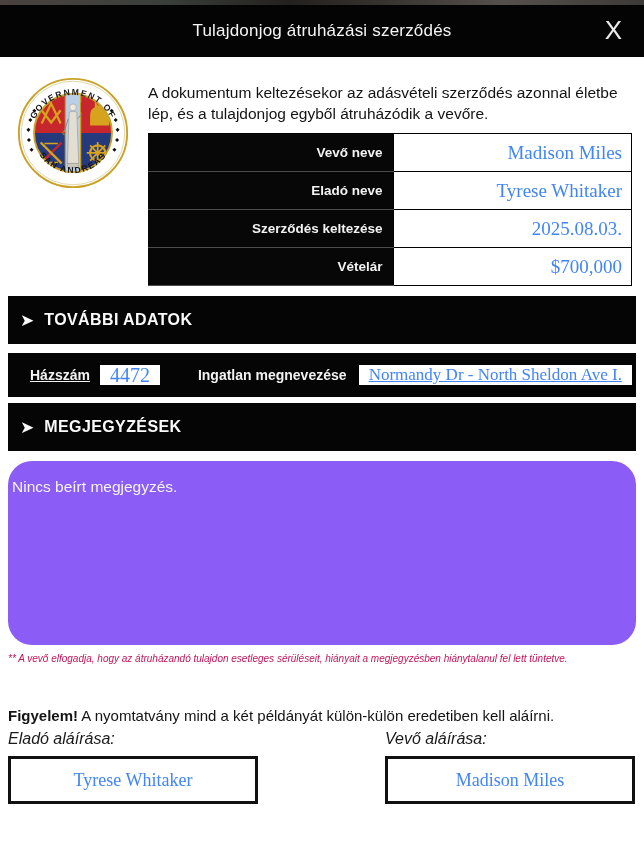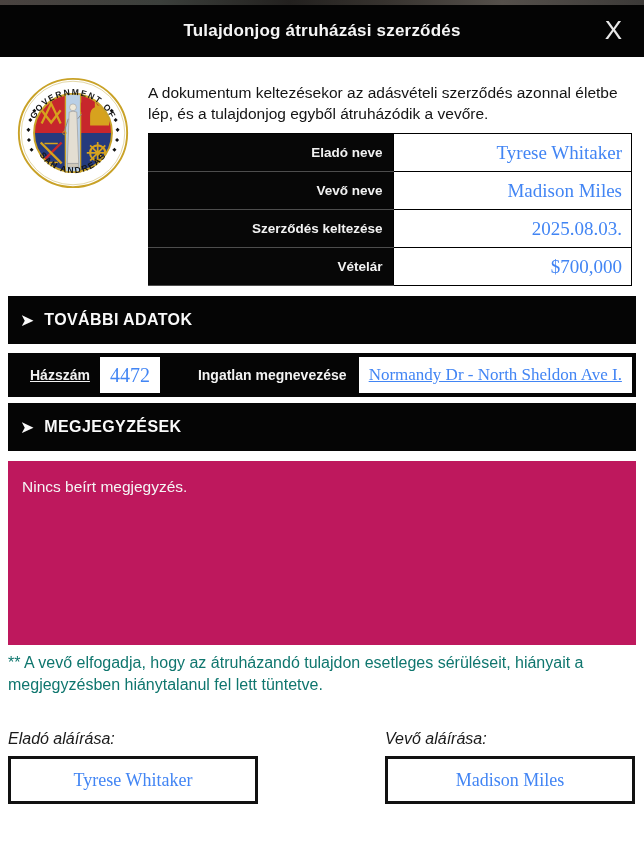--- a/index.html
+++ b/index.html
@@ -11,21 +11,21 @@
   }
   .bg-sliver {
     position:absolute; left:0; top:0; width:644px; height:5px;
     background:linear-gradient(90deg,#4a4340 0%,#3b3f3b 25%,#23211f 45%,#37332f 60%,#55504b 78%,#3c3a38 100%);
   }
   .titlebar {
     position:absolute; left:0; top:5px; width:644px; height:52px;
     background:#040404; display:flex; align-items:center; justify-content:center;
   }
   .titlebar .title {
-    color:#f5f5f5; font-size:17px; font-weight:bold; letter-spacing:0.2px;
+    color:#f5f5f5; font-size:17px; font-weight:normal; letter-spacing:0.2px;
   }
   .close-x {
     position:absolute; right:22px; top:50%; transform:translateY(-54%);
     color:#e9e9e9; font-size:26px; font-weight:400; cursor:pointer; line-height:1;
   }
   .seal { position:absolute; left:16px; top:76px; width:114px; height:114px; }
   .intro {
     position:absolute; left:148px; top:82px; width:492px;
     font-size:15.5px; line-height:1.38; color:#141414;
   }
@@ -51,32 +51,32 @@
   .bar-further { top:296px; }
   .bar-notes { top:403px; }
   .house-row {
     position:absolute; left:8px; top:353px; width:628px; height:44px;
     background:#050505; display:flex; align-items:center;
   }
   .house-row .row-label { color:#f2f2f2; font-size:14px; font-weight:bold; white-space:nowrap; }
   .lbl-house { margin-left:22px;text-decoration:underline; }
   .lbl-property { margin-left:38px; }
   .white-box {
-    background:#ffffff; height:36px; display:flex; align-items:center; justify-content:center;
+    background:#ffffff; height:20px; display:flex; align-items:center; justify-content:center;
     font-family:cursive; color:#4285f4;
   }
   .house-number-box { width:60px; margin-left:10px; font-size:20px; }
   .property-box { flex:1; margin-left:12px; margin-right:4px; font-size:17px;text-decoration:underline; }
   .notes-area {
     position:absolute; left:8px; top:461px; width:628px; height:184px;
-    background:#be185d; color:#f5f5f5; font-size:15.5px; padding:17px 14px;
+    background:#8b5cf6; color:#f5f5f5; font-size:15.5px; padding:17px 4px;border-radius:24px;
   }
   .disclaimer {
     position:absolute; left:8px; top:652px; width:626px;
-    font-size:16px; line-height:1.35; color:#0f766e;
+    font-style:italic; font-size:10px; line-height:1.35; color:#be185d;
   }
   .warning { position:absolute; left:8px; top:707px; width:626px; font-size:15px; color:#141414; }
   .warning .warn-bold { font-weight:bold; }
   .sig-label { position:absolute; top:730px; font-style:italic; font-size:16px; color:#1a1a1a; }
   .sig-label-seller { left:8px; }
   .sig-label-buyer { left:385px; }
   .sig-box {
     position:absolute; top:756px; width:250px; height:48px; background:#ffffff;
     border:3px solid #111; display:flex; align-items:center; justify-content:center;
     font-family:cursive; font-size:18px; color:#4285f4;
@@ -168,26 +168,26 @@
       <rect x="104.9" y="65.9" width="3" height="3" transform="rotate(45 106.4 67.4)"></rect>
       <rect x="102.1" y="76.1" width="3" height="3" transform="rotate(45 103.6 77.6)"></rect>
     </g>
   </svg>
 
   <p class="intro">A dokumentum keltezésekor az adásvételi szerződés azonnal életbe lép, és a tulajdonjog egyből átruházódik a vevőre.</p>
 
   <table class="contract-table">
     <tbody>
       <tr>
+        <td class="lbl">Vevő neve</td>
+        <td class="val">Madison Miles</td>
+      </tr>
+      <tr>
         <td class="lbl">Eladó neve</td>
         <td class="val">Tyrese Whitaker</td>
-      </tr>
-      <tr>
-        <td class="lbl">Vevő neve</td>
-        <td class="val">Madison Miles</td>
       </tr>
       <tr>
         <td class="lbl">Szerződés keltezése</td>
         <td class="val">2025.08.03.</td>
       </tr>
       <tr>
         <td class="lbl">Vételár</td>
         <td class="val">$700,000</td>
       </tr>
     </tbody>
@@ -209,20 +209,23 @@
     <span class="arrow">➤</span>
     <span class="sec-title">MEGJEGYZÉSEK</span>
   </div>
 
   <div class="notes-area">
     <span>Nincs beírt megjegyzés.</span>
   </div>
 
   <p class="disclaimer">** A vevő elfogadja, hogy az átruházandó tulajdon esetleges sérüléseit, hiányait a megjegyzésben hiánytalanul fel lett tüntetve.</p>
 
+  <p class="warning">
+    <span class="warn-bold">Figyelem!</span><span> A nyomtatvány mind a két példányát külön-külön eredetiben kell aláírni.</span>
+  </p>
 
   <span class="sig-label sig-label-seller">Eladó aláírása:</span>
   <span class="sig-label sig-label-buyer">Vevő aláírása:</span>
 
   <div class="sig-box sig-box-seller">
     <span>Tyrese Whitaker</span>
   </div>
   <div class="sig-box sig-box-buyer">
     <span>Madison Miles</span>
   </div>

